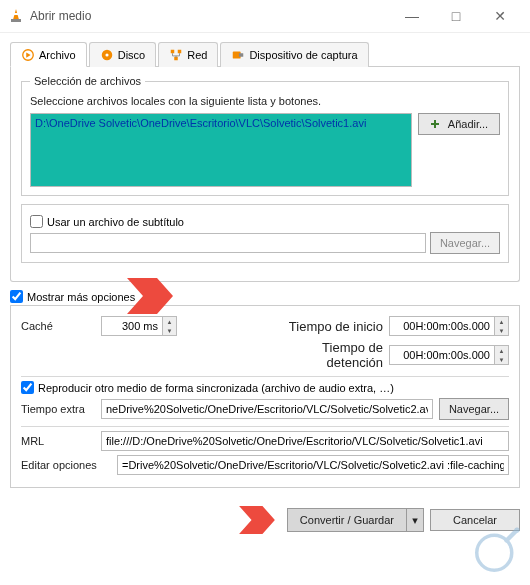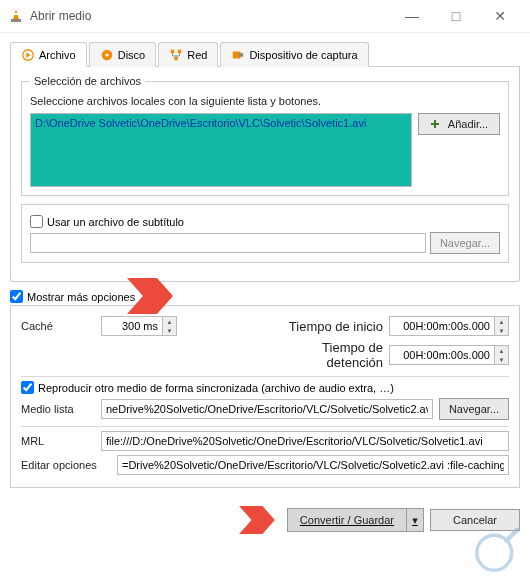--- a/index.html
+++ b/index.html
@@ -94,21 +94,21 @@
   .lbl { width:74px; font-size:11px; color:#222; }
   .lbl2 { width:118px; font-size:13px; text-align:right; color:#222; }
   .spinwrap { display:flex; align-items:center; border:1px solid #bbb; height:20px; }
   .spinwrap input { border:none; width:60px; height:18px; padding:0 4px; font-size:11px; text-align:right; font-family:inherit; }
   .spinwrap.wide input { width:104px; }
   .spinbtns { display:flex; flex-direction:column; width:14px; height:18px; border-left:1px solid #bbb; }
   .spinbtns .up, .spinbtns .dn { flex:1; background:#eee; font-size:6px; display:flex; align-items:center; justify-content:center; color:#555; }
   .sep { height:0; border-top:1px solid #d8d8d8; margin:6px 0 4px 0; }
   .fullinput { flex:1; }
   .bottombar { display:flex; justify-content:flex-end; gap:6px; padding:8px 10px 0 10px; align-items:center; }
-  .splitbtn { display:flex;text-decoration:underline; }
+  .splitbtn { display:flex; }
   .splitbtn .main { border-right:none; border-radius:0; height:24px; padding:0 12px; background:#d8d8d8; }
   .splitbtn .arrow { width:18px; border-left:1px solid #999; height:24px; background:#d8d8d8; }
   .cancel { height:24px; width:90px; }
   .arrow-red {
     position:absolute; width:46px; height:36px; pointer-events:none;
   }
   .watermark {
     position:absolute; right:6px; bottom:6px; width:56px; height:56px; opacity:.55;
   }
 </style>
@@ -239,21 +239,21 @@
     </div>
 
     <div class="sep"></div>
 
     <div class="checkline">
       <input type="checkbox" checked="" style="">
       <span>Reproducir otro medio de forma sincronizada (archivo de audio extra, …)</span>
     </div>
 
     <div class="row">
-      <span class="lbl">Medio lista</span>
+      <span class="lbl">Tiempo extra</span>
       <input class="txt fullinput" value="neDrive%20Solvetic/OneDrive/Escritorio/VLC/Solvetic/Solvetic2.avi" style="">
       <button class="win navbtn">Navegar...</button>
     </div>
 
     <div class="sep"></div>
 
     <div class="row">
       <span class="lbl">MRL</span>
       <input class="txt fullinput" value="file:///D:/OneDrive%20Solvetic/OneDrive/Escritorio/VLC/Solvetic/Solvetic1.avi" style="">
     </div>

